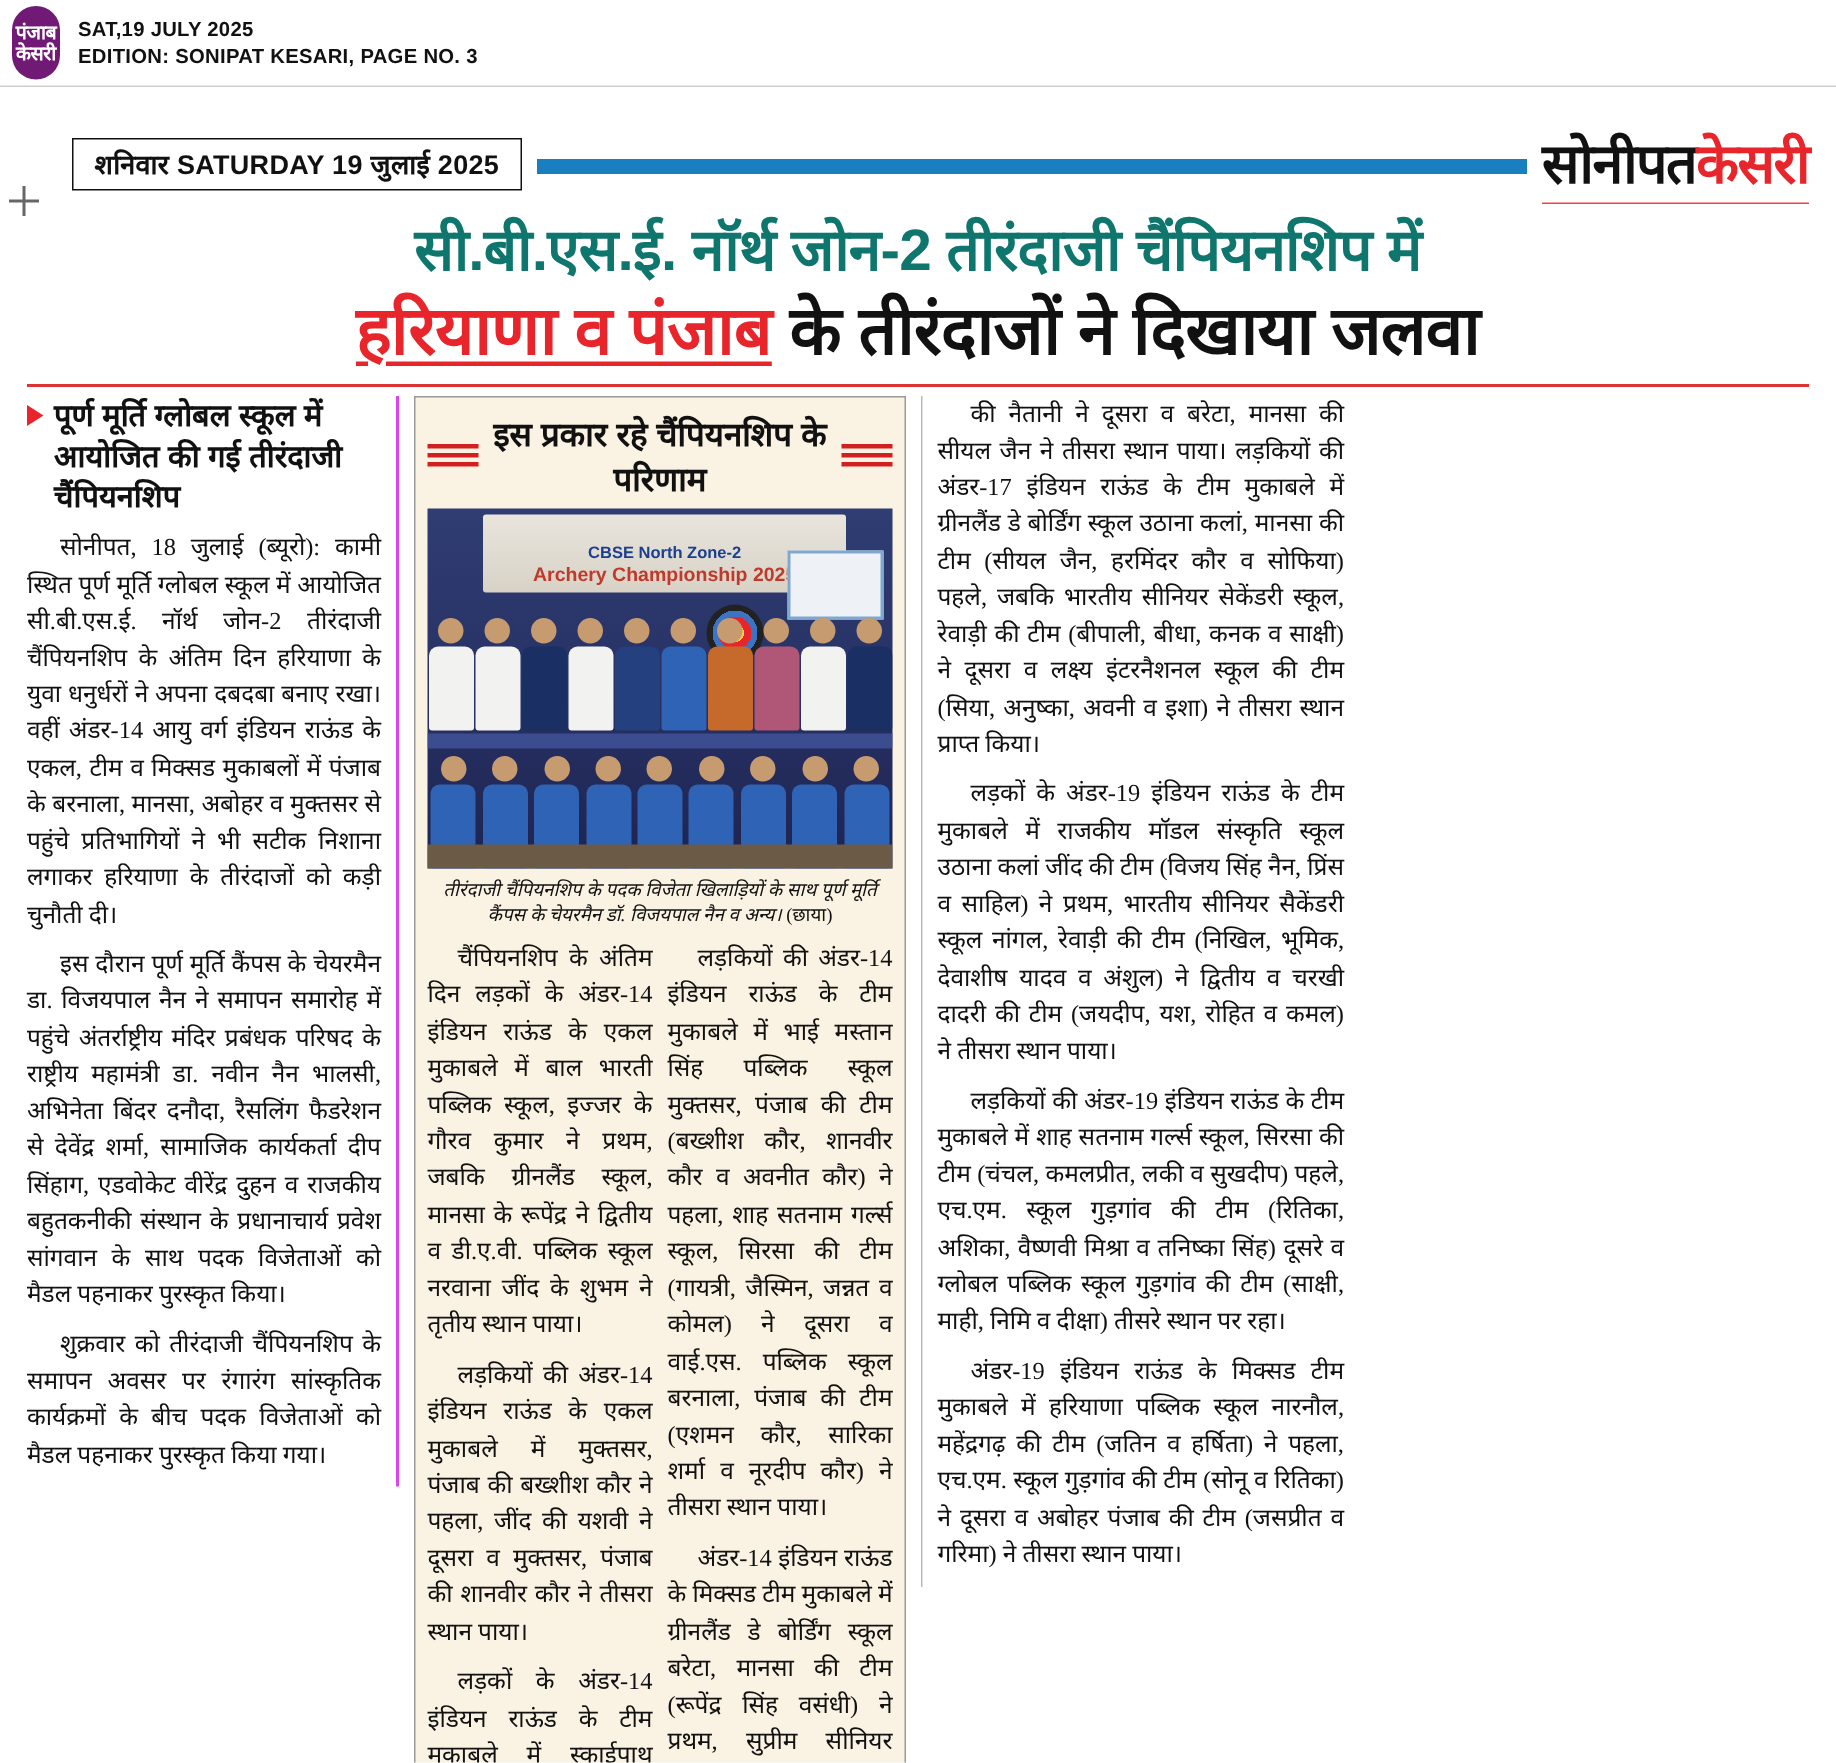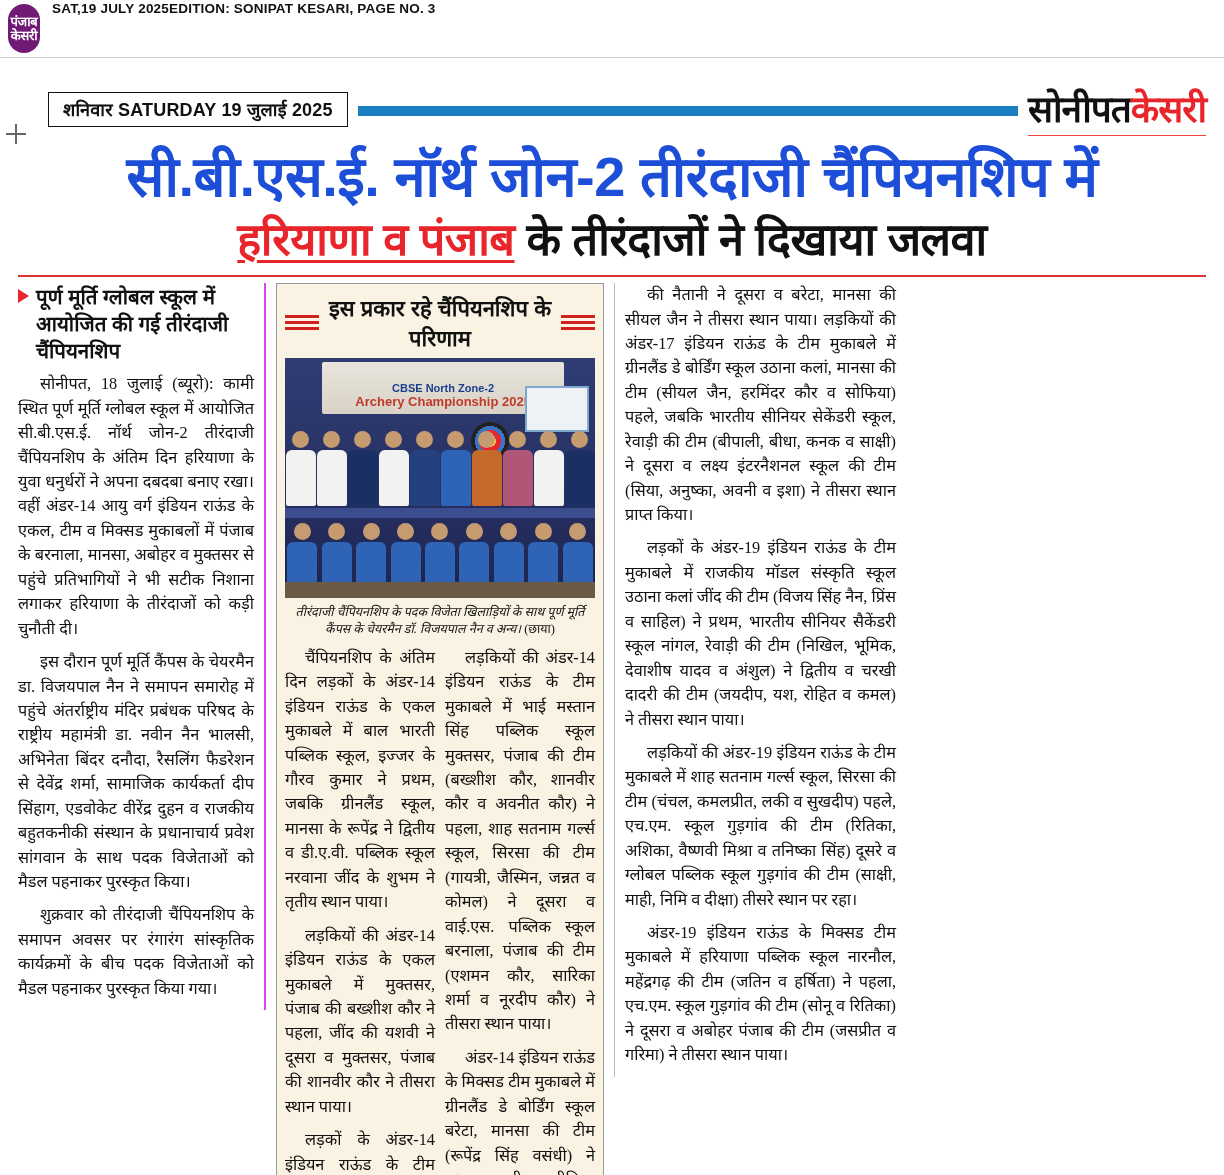--- a/index.html
+++ b/index.html
@@ -33,21 +33,21 @@
     font-family: "Liberation Sans", sans-serif;
     font-weight: bold;
     font-size: 13px;
     line-height: 14px;
     letter-spacing: -0.3px;
     border-radius: 16px;
   }
   .topbar-text {
     padding-left: 12px;
     display: flex;
-    flex-direction: row;
+    flex-direction: column;
     justify-content: center;
     font-family: "Liberation Sans", sans-serif;
     font-weight: bold;
     font-size: 13.5px;
     line-height: 18px;
     letter-spacing: 0.2px;
     color: #111;
   }
 
   
@@ -111,23 +111,23 @@
 
   
   .headline {
     margin-top: 14px;
     text-align: center;
     font-family: "Liberation Sans", sans-serif;
     font-weight: bold;
     line-height: 1.12;
   }
   .headline .l1 {
-    font-size: 56px;
+    font-size: 39px;
     letter-spacing: -0.5px;
-    color: #1d4ed8;
+    color: #0f766e;
   }
   .headline .l2 {
     font-size: 45px;
     letter-spacing: -0.5px;
     margin-top: 6px;
     color: #111;
   }
   .hl-red {
     color: #e8252a;
     text-decoration: underline;

